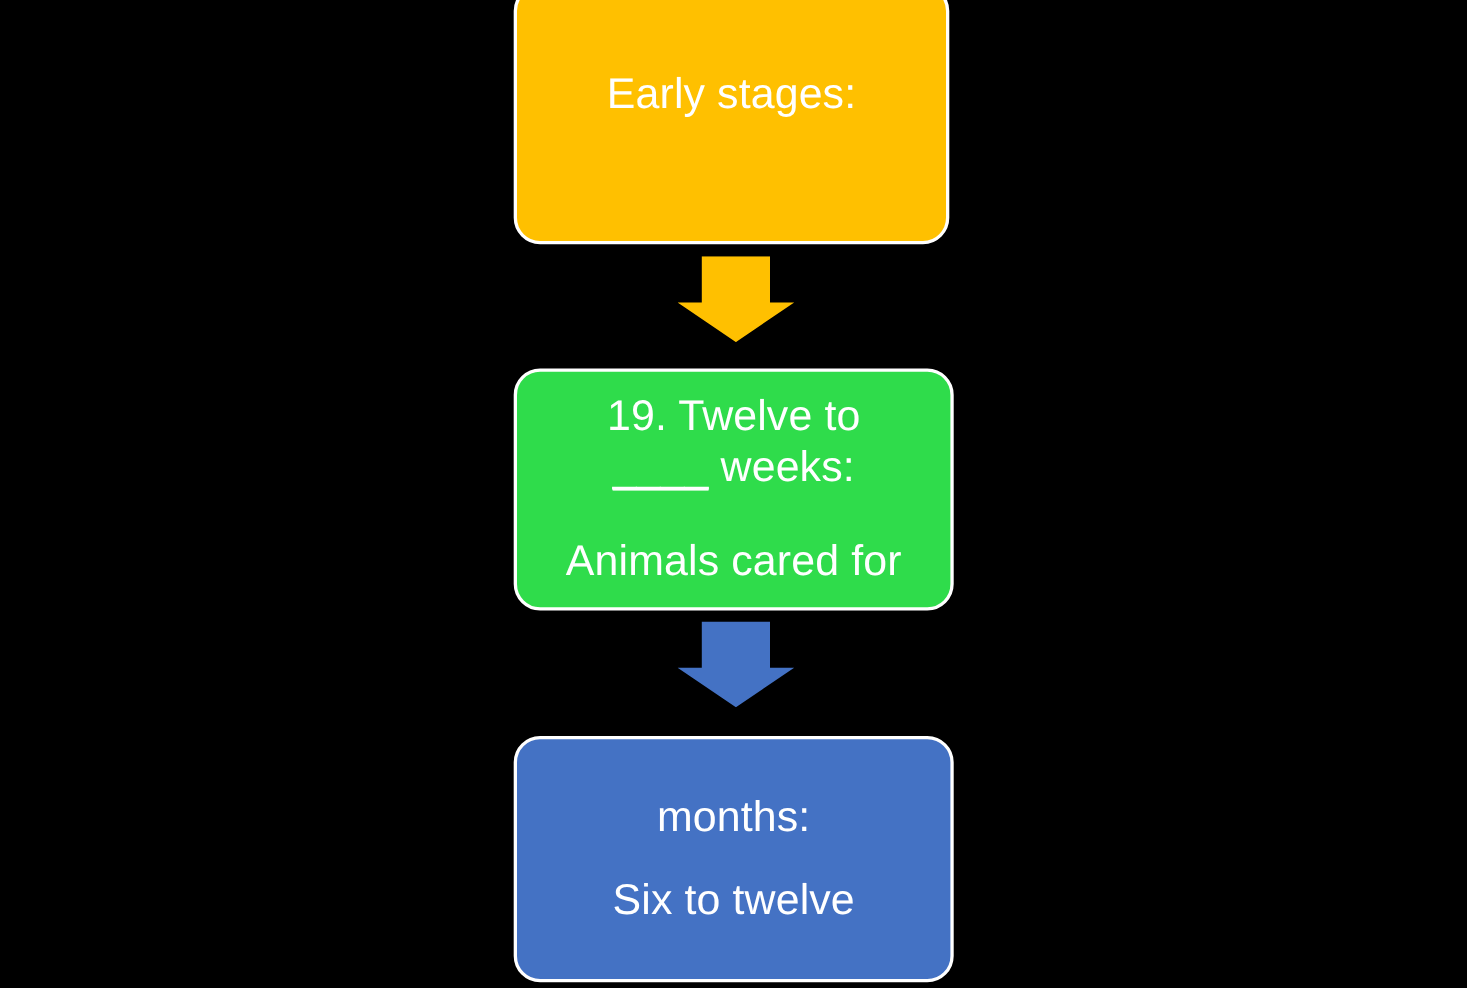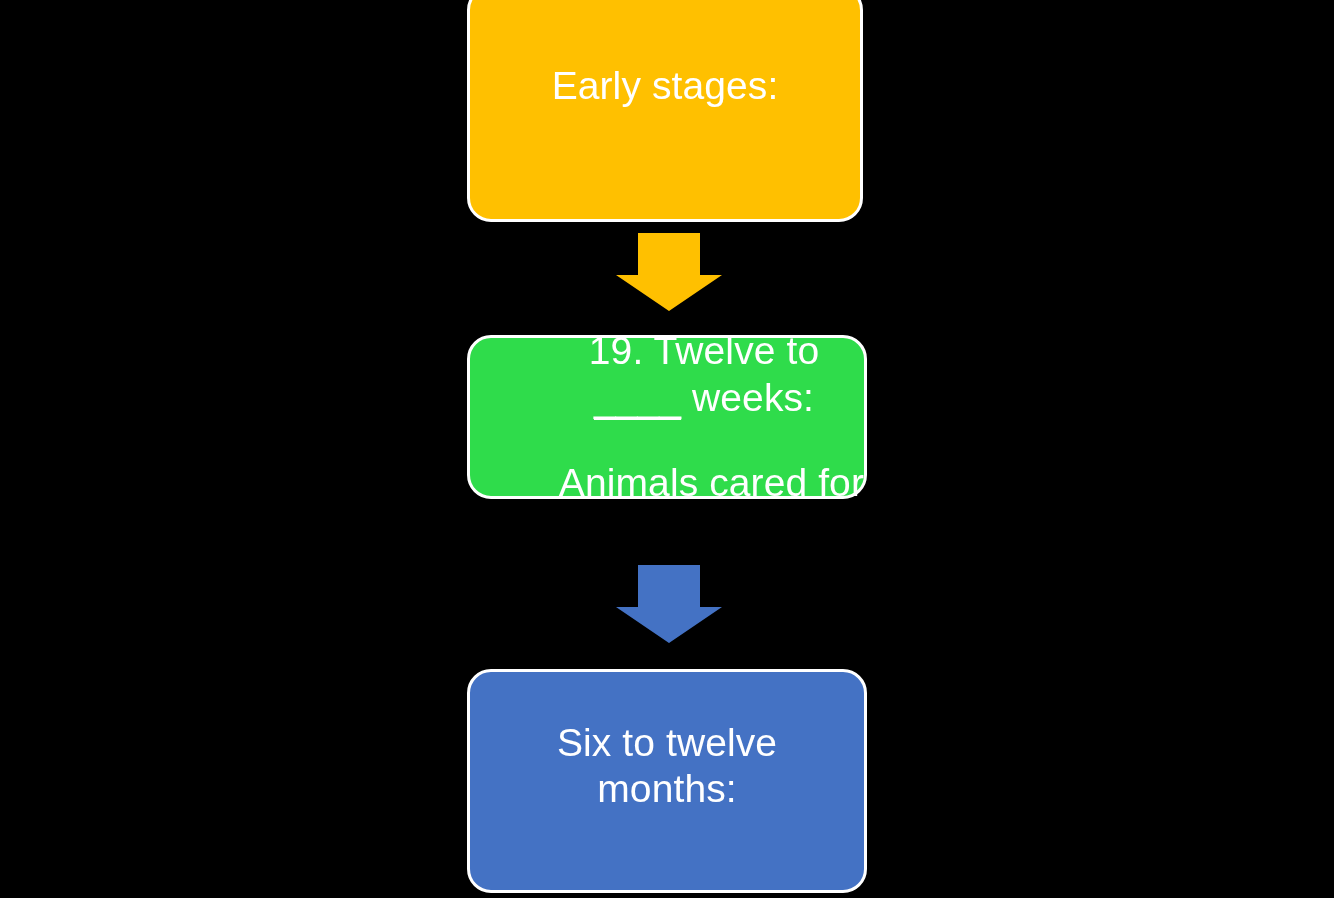--- a/index.html
+++ b/index.html
@@ -59,24 +59,23 @@
     background: #FFC000;
     font-size: 39px;
   }
   #node-early .line:first-child { margin-bottom: 35px; }
 
   
   #node-weeks {
     left: 467px;
     top: 335px;
     width: 400px;
-    height: 164px;
+    height: 220px;
     background: #2FDC4B;
     font-size: 39px;
-    align-items: flex-end;
   }
   #node-weeks .stack {
     width: 320px;
     text-align: center;
   }
   #node-weeks .line-animals { margin-top: 39px; }
 
   
   #node-months {
     left: 467px;
@@ -120,17 +119,17 @@
     <span class="line line-animals">Animals cared for</span>
   </div>
 
   <div class="arrow" id="arrow-2">
     <svg viewBox="0 0 106 78" width="106" height="78" xmlns="http://www.w3.org/2000/svg">
       <polygon points="22,0 84,0 84,42 106,42 53,78 0,42 22,42" fill="#4472C4"></polygon>
     </svg>
   </div>
 
   <div class="node" id="node-months" style="background: rgb(68, 114, 196);">
+    <span class="line line-2">months:</span>
     <span class="line">Six to twelve</span>
-    <span class="line line-2">months:</span>
   </div>
 
 </div>
 
 </body></html>

